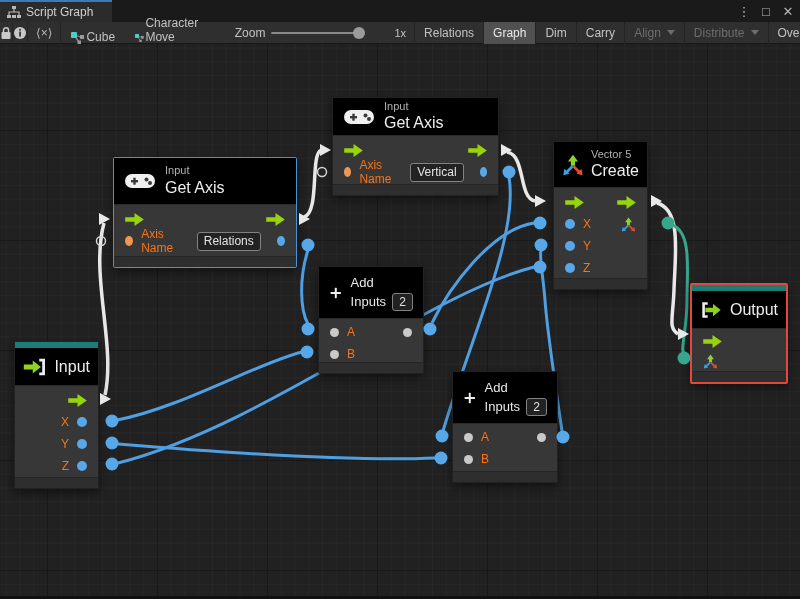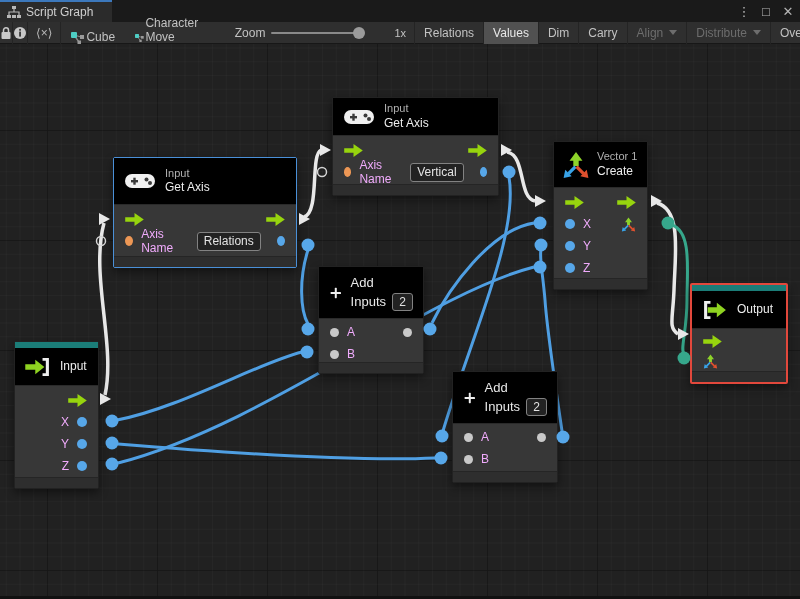--- a/index.html
+++ b/index.html
@@ -45,25 +45,25 @@
 
   
   .node{position:absolute;z-index:2;background:#373737;border:1px solid #222;border-radius:2px;
     box-shadow:0 4px 10px rgba(0,0,0,.45);box-sizing:border-box;}
   .node.selected{border:1px solid #4a90d8;}
   .node.selected-red{border:2px solid #e2483c;}
   .tealbar{height:6px;background:#1b7d78;}
   .nheader{display:flex;align-items:center;gap:9px;padding:0 10px;background:#000000;border-bottom:1px solid #2a2a2a;box-sizing:border-box;}
   .ntitles{display:flex;flex-direction:column;justify-content:center;line-height:1.25;}
   .nsub{font-size:11px;color:#b0b0b0;}
-  .ntitle{font-size:12px;color:#ededed;}
+  .ntitle{font-size:16px;color:#ededed;}
   .nbody{padding:2px 0;}
   .nrow{height:22px;display:flex;align-items:center;padding:0 11px;gap:8px;}
   .nrow .grow{flex:1;}
-  .plabel{font-size:12px;color:#f0abfc;}
+  .plabel{font-size:12px;color:#f97316;}
   .dot{width:10px;height:10px;border-radius:50%;}
   .dot.blue{background:#57a7e9;} .dot.orange{background:#ed9755;} .dot.gray{width:9px;height:9px;background:#c9c9c9;}
   .vbox{background:#222;border:1px solid #828282;border-radius:3px;padding:0 6px;font-size:12px;color:#e2e2e2;height:17px;line-height:17px;}
   .nfooter{position:absolute;left:0;right:0;bottom:0;height:10px;background:#2e2e2e;border-top:1px solid #252525;}
   .addtitles{display:flex;flex-direction:column;line-height:1.4;justify-content:center;}
   .addline{display:flex;align-items:center;gap:6px;font-size:13px;color:#e8e8e8;}
   .countbox{background:#222;border:1px solid #828282;border-radius:3px;min-width:13px;text-align:center;font-size:12px;color:#e2e2e2;height:16px;line-height:16px;padding:0 3px;}
 </style>
 </head>
 <body>
@@ -127,21 +127,21 @@
       <span>Zoom</span>
       <div id="zoomtrack">
         <div id="zoomhandle"></div>
       </div>
       <span class="zoomval">1x</span>
     </div>
     <div class="mbtn">
         <span>Relations</span>
       </div>
     <div class="mbtn active">
-        <span>Values</span>
+        <span>Graph</span>
       </div>
     <div class="mbtn">
         <span>Dim</span>
       </div>
     <div class="mbtn">
         <span>Carry</span>
       </div>
     <div class="mbtn disabled">
         <span>Align</span>
         <span class="caret"></span>
@@ -343,21 +343,21 @@
   <div class="node" style="left:553px;top:141px;width:95px;height:149px">
     <div class="nheader" style="height:46px;gap:7px;padding:0 8px">
       <svg width="28" height="28" viewBox="0 0 26 26">
         <polygon points="13,1 19,9 15.5,9 15.5,14 10.5,14 10.5,9 7,9" fill="#8ed32a"></polygon>
         <path d="M12.5,14.5 L6,21" stroke="#38a3e8" stroke-width="3"></path>
           <polygon points="1.5,25 3,17.5 9,23.5" fill="#38a3e8"></polygon>
         <path d="M13.5,14.5 L20,21" stroke="#e0502e" stroke-width="3"></path>
           <polygon points="24.5,25 23,17.5 17,23.5" fill="#e0502e"></polygon>
       </svg>
       <div class="ntitles">
-        <div class="nsub">Vector 1</div>
+        <div class="nsub">Vector 5</div>
         <div class="ntitle">Create</div>
       </div>
     </div>
     <div class="nbody" style="padding-top:3px">
       <div class="nrow">
         <svg width="19" height="13" viewBox="0 0 20 14">
             <polygon points="0,4.5 10,4.5 10,0 20,7 10,14 10,9.5 0,9.5" fill="#97d40e"></polygon>
           </svg>
         <span class="grow"></span>
         <svg width="19" height="13" viewBox="0 0 20 14">

